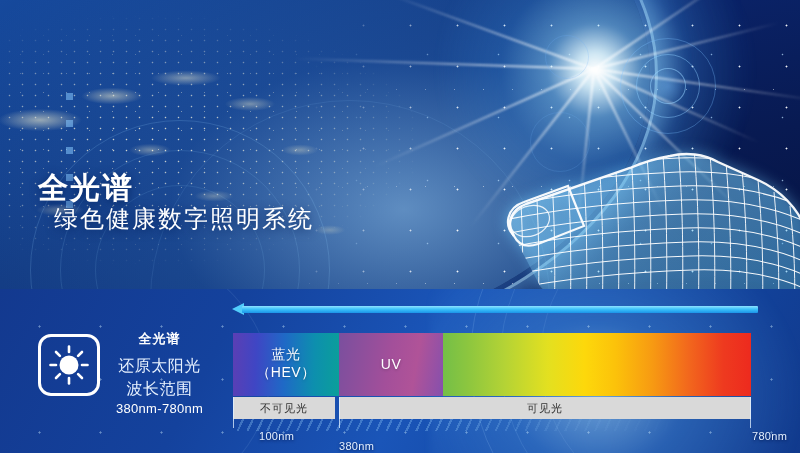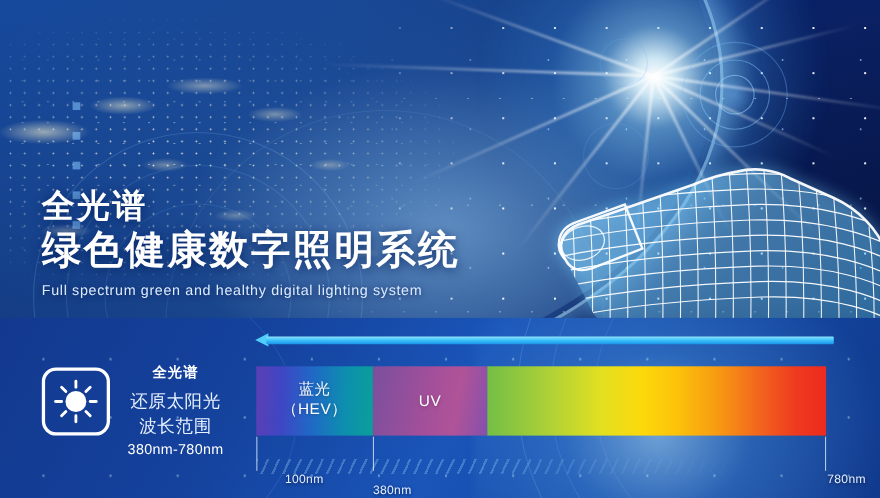--- a/index.html
+++ b/index.html
@@ -130,22 +130,22 @@
   }
   .hand svg { width: 100%; height: 100%; display:block; filter: drop-shadow(0 0 7px rgba(120,210,255,0.8)); }
 
   
   .hero-text { position: absolute; left: 38px; top: 172px; z-index: 6; }
   .title1 {
     font-size: 30px; font-weight: 700; color: #ffffff; letter-spacing: 2px;
     line-height: 1.08; text-shadow: 0 2px 10px rgba(0,30,90,0.85);
   }
   .title2 {
-    font-size: 36px; font-weight: 700; color: #ffffff; letter-spacing: 2px;
-    line-height: 1.25; text-shadow: 0 2px 10px rgba(0,30,90,0.85);
+    font-size: 24px; font-weight: 400; color: #ffffff; letter-spacing: 2px;
+    line-height: 1.25; text-shadow: 0 2px 10px rgba(0,30,90,0.85); margin-left: 16px;
   }
   .subtitle {
     margin-top: 7px;
     font-size: 13px; color: #dcecff; letter-spacing: 0.6px;
     text-shadow: 0 1px 6px rgba(0,25,80,0.8);
   }
 
   
   .panel {
     position: absolute; left: 0; top: 289px; width: 800px; height: 164px;
@@ -368,21 +368,20 @@
                  C 268,94 286,96 300,104 L 340,122 C 362,132 380,150 388,172" fill="none" stroke="#ffffff" stroke-width="2.4" opacity="0.95"></path>
 
         <path d="M 96,178 C 86,168 88,150 106,144 L 150,128 L 166,168 L 120,186 C 108,190 100,186 96,178 Z" fill="none" stroke="#ffffff" stroke-width="2.2" opacity="0.95"></path>
         <ellipse cx="112" cy="163" rx="20" ry="15" transform="rotate(-20 112 163)" fill="none" stroke="#ffffff" stroke-width="1.2" opacity="0.85"></ellipse>
       </svg>
     </div>
 
     <div class="hero-text">
       <div class="title1">全光谱</div>
       <div class="title2">绿色健康数字照明系统</div>
-      <div class="subtitle">Full spectrum green and healthy digital lighting system</div>
     </div>
   </div>
 
   <div class="panel">
     <div class="panel-glow"></div>
     <div class="panel-arcs">
       <i class="a1"></i>
         <i class="a2"></i>
         <i class="a3"></i>
         <i class="a4"></i>
@@ -425,20 +424,24 @@
         <div>蓝光</div>
         <div>（HEV）</div>
       </div>
     </div>
     <div class="seg seg-uv">
       <div class="seg-label">UV</div>
     </div>
     <div class="seg seg-vis"></div>
   </div>
 
+  <div class="graybars">
+    <div class="gray invisible">不可见光</div>
+    <div class="gray visible">可见光</div>
+  </div>
 
   <div class="hatch"></div>
 
   <div class="ticks">
     <div class="tick t1"></div>
     <div class="tick t2"></div>
     <div class="tick t3"></div>
     <div class="nm n1">100nm</div>
     <div class="nm n2">380nm</div>
     <div class="nm n3">780nm</div>

